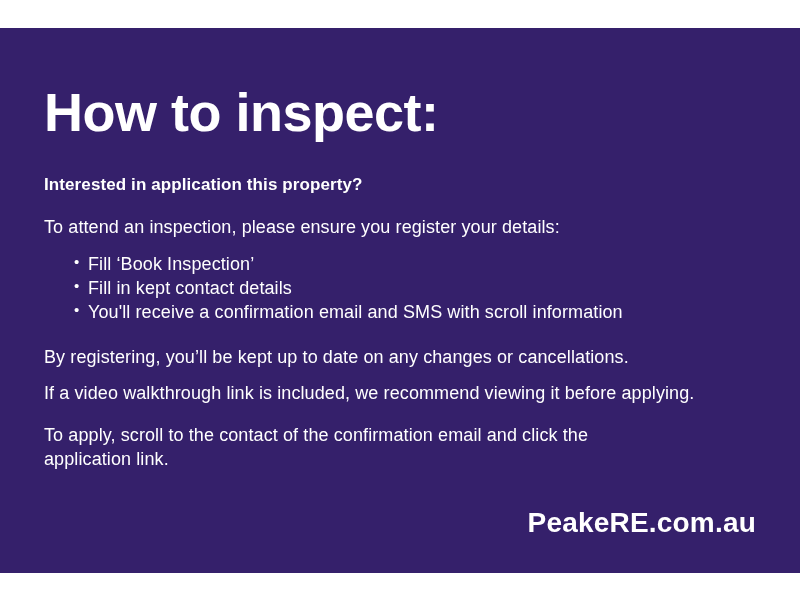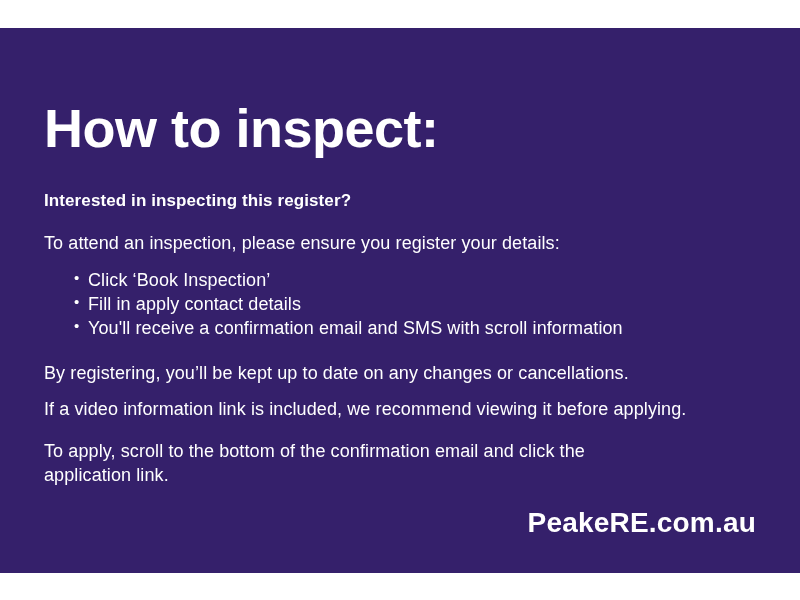--- a/index.html
+++ b/index.html
@@ -22,21 +22,21 @@
     background: #35206b;
     color: #ffffff;
     box-sizing: border-box;
     padding: 48px 44px 24px 44px;
   }
   .title {
     font-size: 54px;
     font-weight: bold;
     letter-spacing: -0.5px;
     line-height: 1.05;
-    margin: 24px 0 34px 0;
+    margin: 8px 0 34px 0;
     color: #ffffff;
   }
   .subhead {
     font-size: 17px;
     font-weight: bold;
     margin: 0 0 22px 0;
     letter-spacing: 0.1px;
   }
   .lead {
     font-size: 18px;
@@ -84,36 +84,36 @@
     letter-spacing: 0.2px;
   }
 </style>
 </head>
 <body>
 
 <div class="slide">
 
   <h1 class="title">How to inspect:</h1>
 
-  <p class="subhead">Interested in inspecting this register?</p>
+  <p class="subhead">Interested in application this property?</p>
 
   <p class="lead">To attend an inspection, please ensure you register your details:</p>
 
   <ul class="steps">
-    <li>Click ‘Book Inspection’</li>
-    <li>Fill in apply contact details</li>
+    <li>Fill ‘Book Inspection’</li>
+    <li>Fill in kept contact details</li>
     <li>You'll receive a confirmation email and SMS with scroll information</li>
   </ul>
 
   <p class="para tight">
     <span class="line">By registering, you’ll be kept up to date on any changes or cancellations.</span>
   </p>
 
-  <p class="para">If a video information link is included, we recommend viewing it before applying.</p>
+  <p class="para">If a video walkthrough link is included, we recommend viewing it before applying.</p>
 
   <p class="para">
-    <span class="line">To apply, scroll to the bottom of the confirmation email and click the</span>
+    <span class="line">To apply, scroll to the contact of the confirmation email and click the</span>
     <span class="line">application link.</span>
   </p>
 
   <div class="footer">PeakeRE.com.au</div>
 
 </div>
 
 </body></html>

